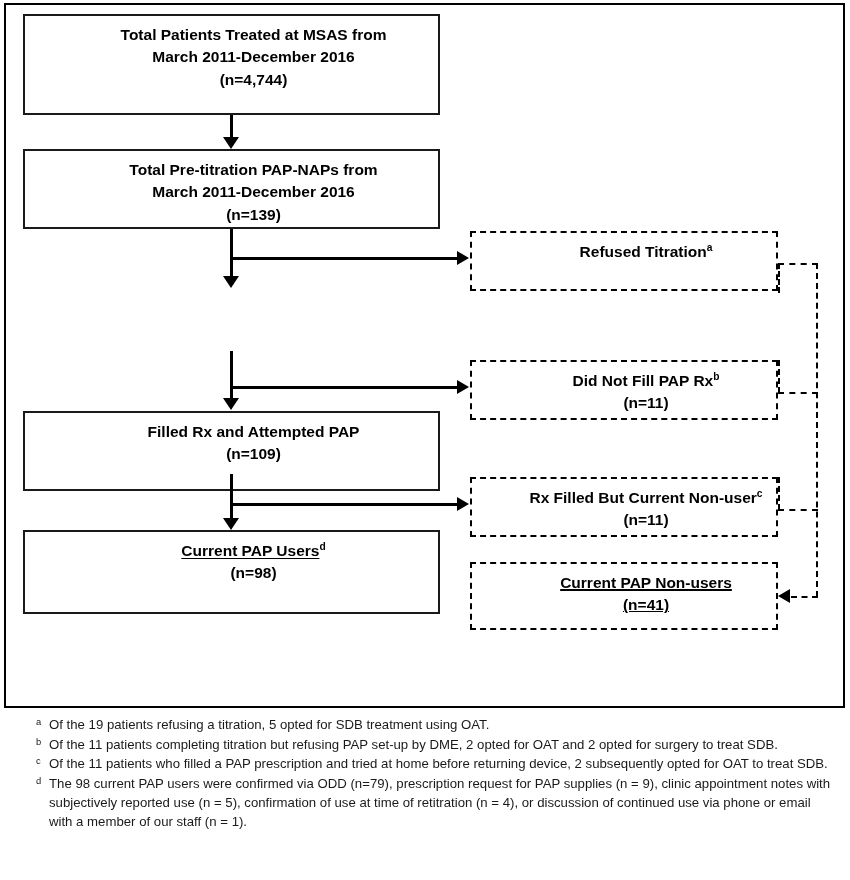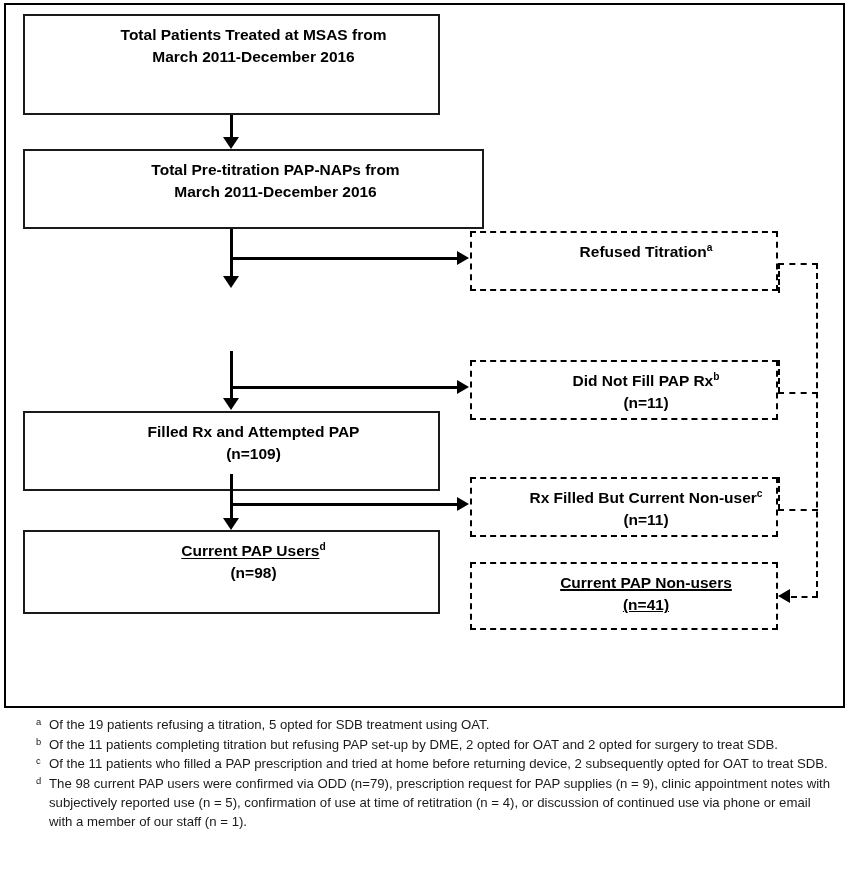--- a/index.html
+++ b/index.html
@@ -150,27 +150,29 @@
 <body>
 
 <div id="page">
 
   <div id="diagram-frame">
 
     <div class="node solid" style="left:17px; top:9px; width:417px; height:101px;">
       <div class="inner">
         <span class="ln">Total Patients Treated at MSAS from</span>
         <span class="ln">March 2011-December 2016</span>
-      </div>
-    </div>
-
-    <div class="node solid" style="left:17px; top:144px; width:461px; height:80px;">
+        <span class="ln">(n=4,744)</span>
+      </div>
+    </div>
+
+    <div class="node solid" style="left:17px; top:144px; width:417px; height:80px;">
       <div class="inner">
         <span class="ln">Total Pre-titration PAP-NAPs from</span>
         <span class="ln">March 2011-December 2016</span>
+        <span class="ln">(n=139)</span>
       </div>
     </div>
 
 
     <div class="node solid" style="left:17px; top:406px; width:417px; height:80px;">
       <div class="inner">
         <span class="ln">Filled Rx and Attempted PAP</span>
         <span class="ln">(n=109)</span>
       </div>
     </div>

